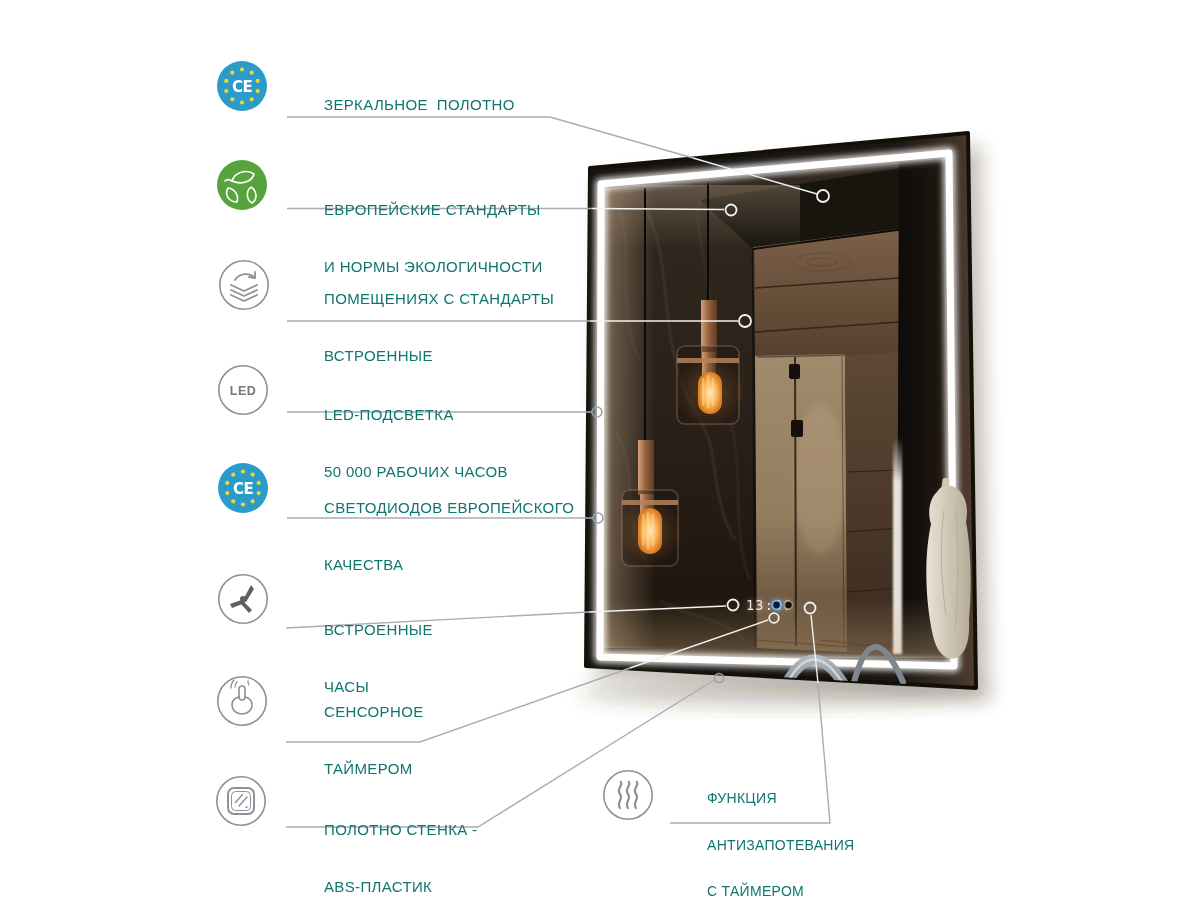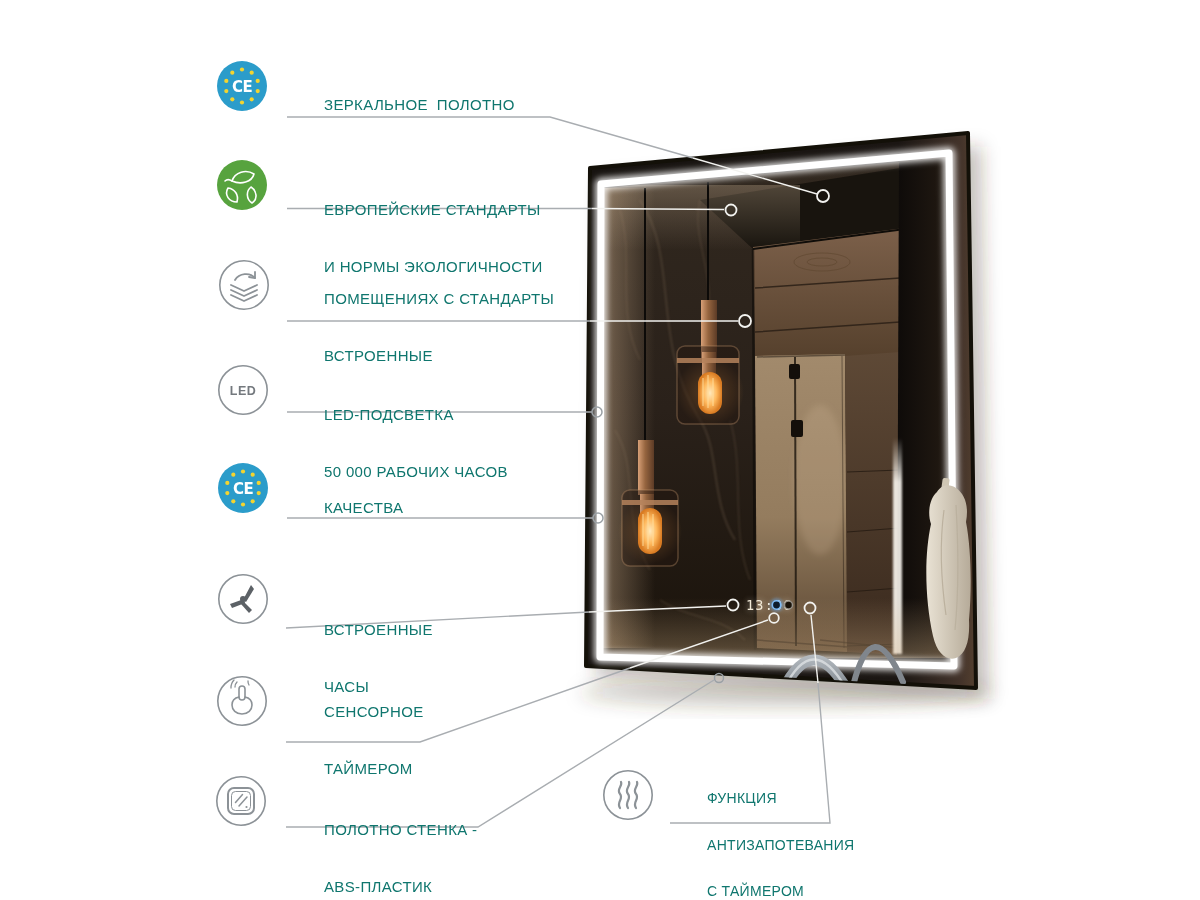--- a/index.html
+++ b/index.html
@@ -318,20 +318,21 @@
       <circle cx="9.7" cy="13.3" r="2.1"></circle>
           <circle cx="0" cy="16.5" r="2.1"></circle>
       <circle cx="-9.7" cy="13.3" r="2.1"></circle>
           <circle cx="-15.7" cy="5.1" r="2.1"></circle>
       <circle cx="-15.7" cy="-5.1" r="2.1"></circle>
           <circle cx="-9.7" cy="-13.3" r="2.1"></circle>
     </g>
     <text y="5.5" text-anchor="middle" font-size="15" font-weight="bold" fill="#fff" font-family="DejaVu Sans, sans-serif" letter-spacing="-0.5">CE</text>
   </svg>
   <div class="f-text" style="left:285px;top:460px">
+    <span>СВЕТОДИОДОВ ЕВРОПЕЙСКОГО</span>
     <span>КАЧЕСТВА</span>
   </div>
 </div>
 
 <div class="feature">
   <svg class="f-icon" style="left:217px;top:573px" viewBox="-26 -26 52 52">
     <circle r="24.2" fill="#fff" stroke="#8c9297" stroke-width="1.6"></circle>
     <g fill="#5c6166">
       <path d="M0,1 L8,-14 L11,-10 L3,3 Z"></path>
       <path d="M1,0 L-13,5 L-11,9 L2,4 Z"></path>

